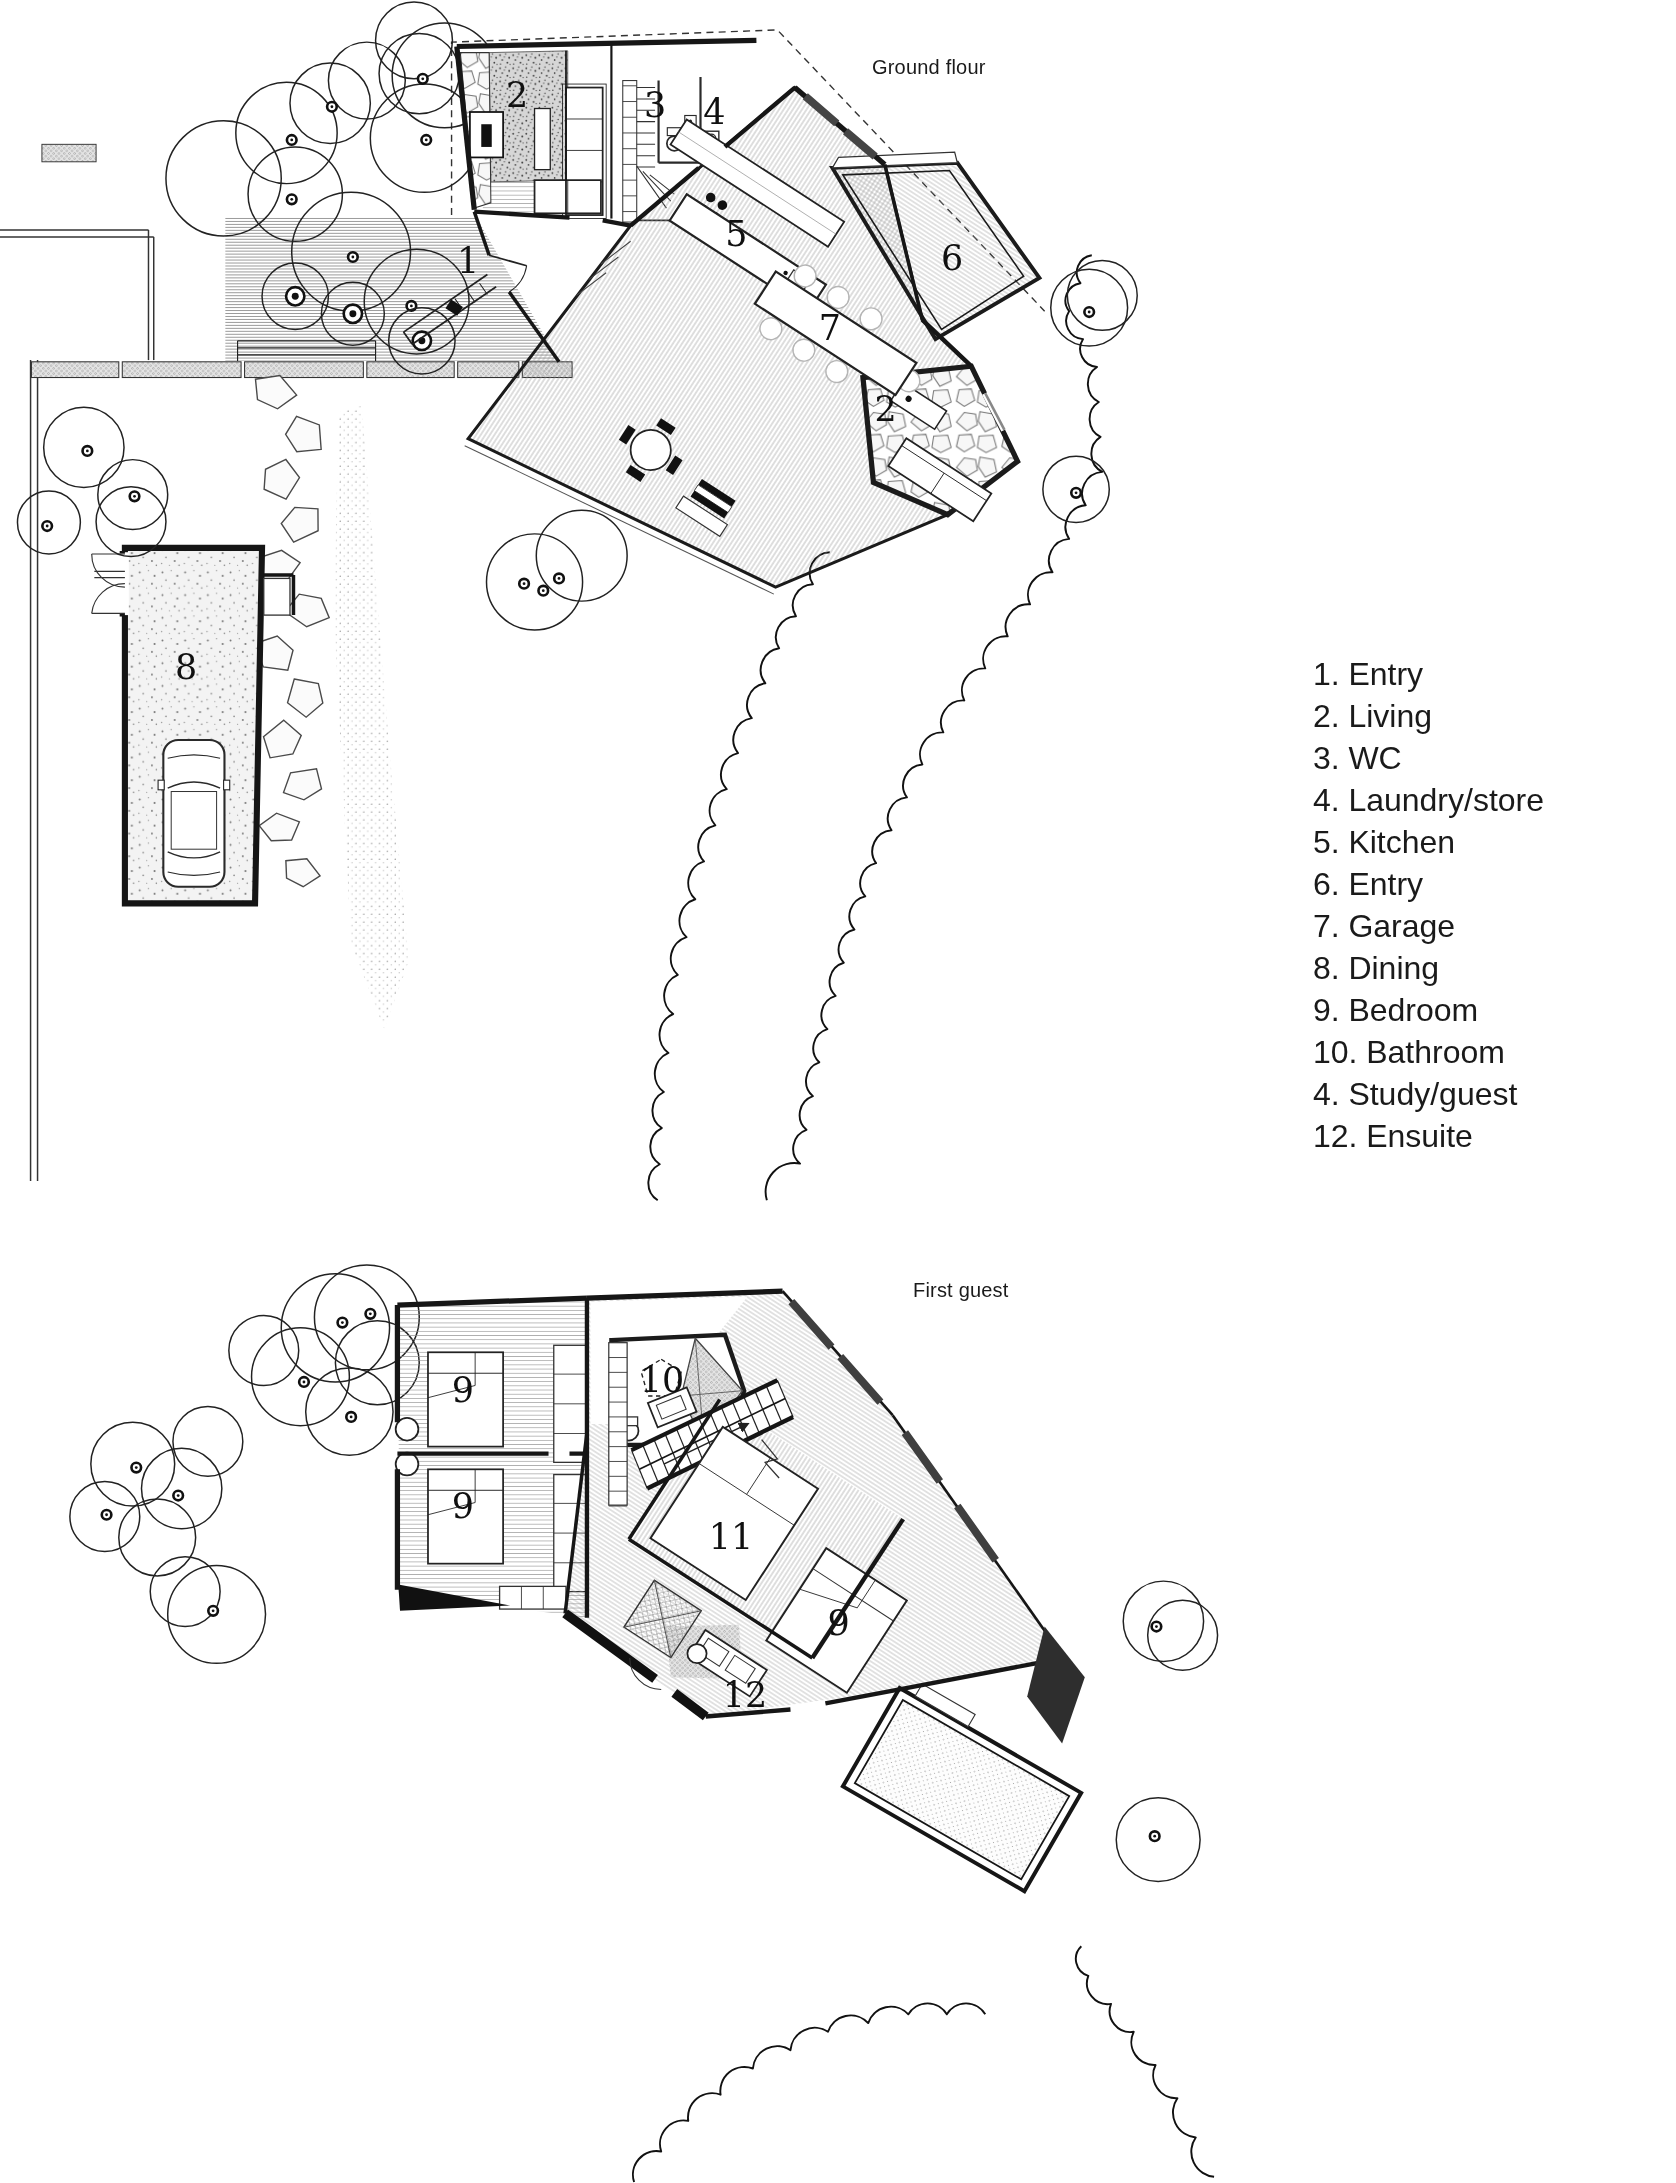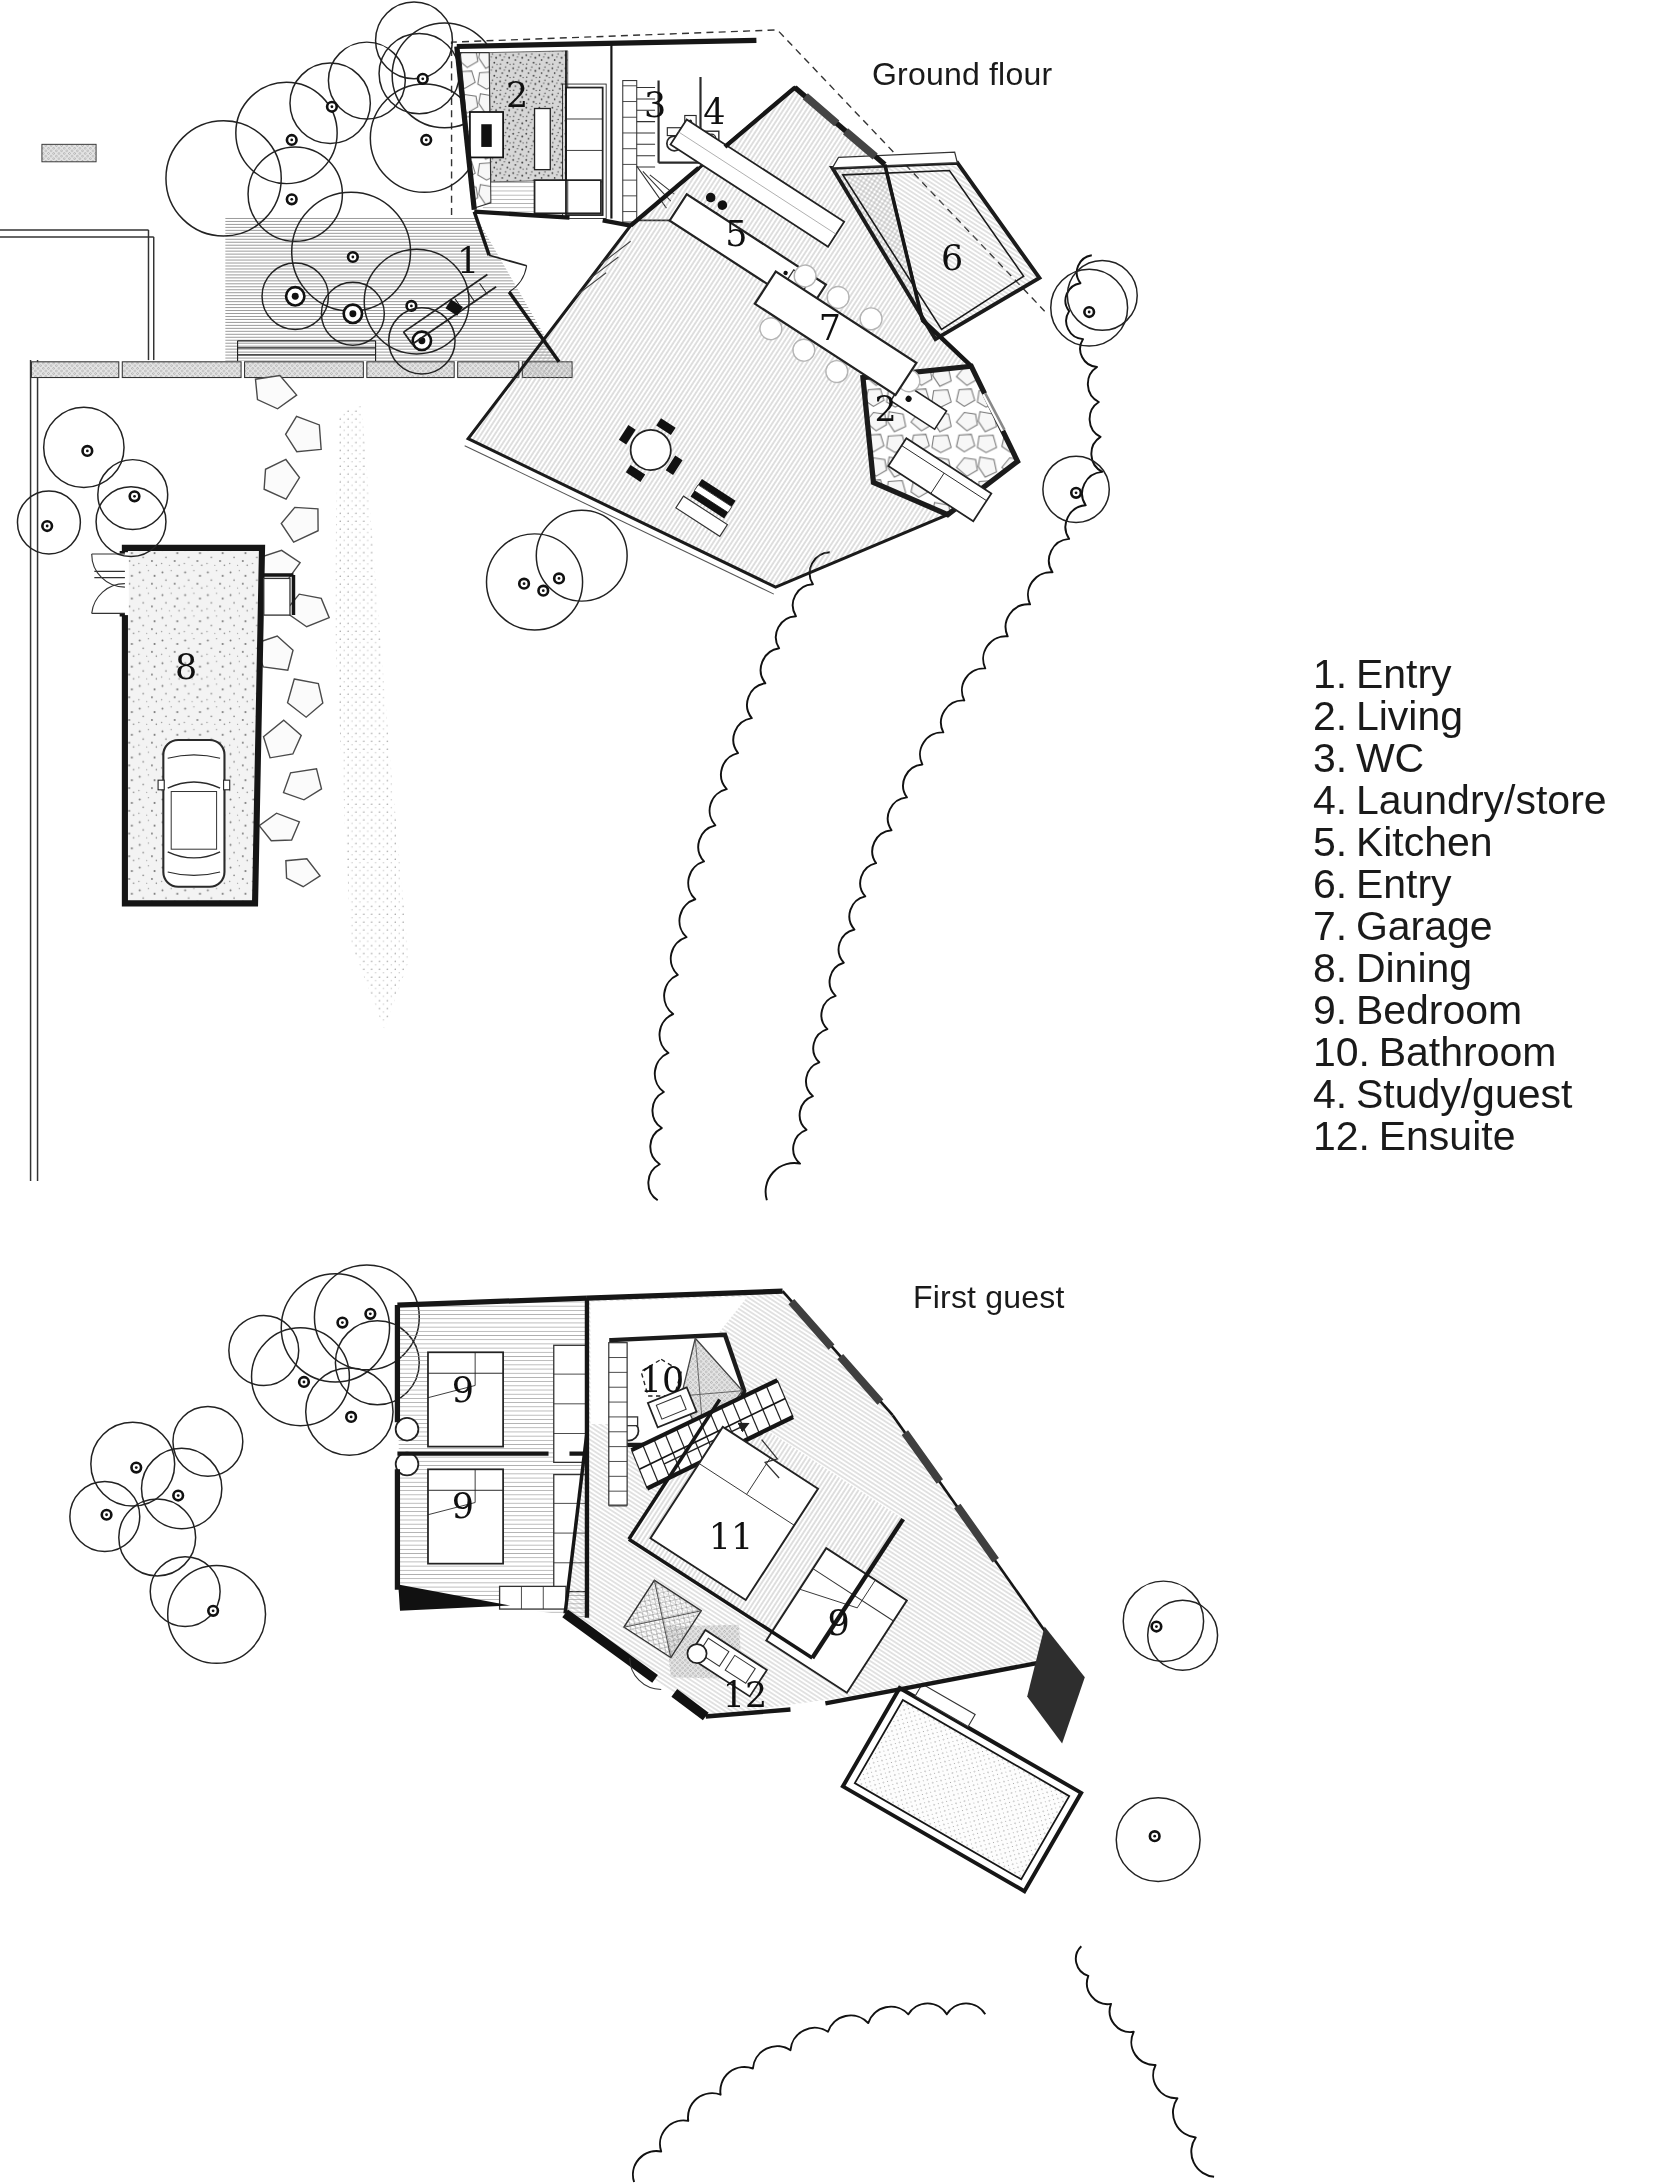--- a/index.html
+++ b/index.html
@@ -1,22 +1,22 @@
 <!DOCTYPE html>
 <html style="font-size:14px"><head>
 <meta charset="utf-8">
 <style>
   html,body{margin:0;padding:0}
   body{
     width:1677px;height:2184px;position:relative;background:#fff;
     font-family:"Liberation Sans",sans-serif;color:#1a1a1a;overflow:hidden;
   }
   svg#plan{position:absolute;left:0;top:0}
-  .title{position:absolute;font-size:32px;letter-spacing:0.2px;white-space:nowrap}
-  .legend{position:absolute;font-size:41px;line-height:42px;white-space:nowrap}
+  .title{position:absolute;font-size:20px;letter-spacing:0.2px;white-space:nowrap}
+  .legend{position:absolute;font-size:32px;line-height:42px;white-space:nowrap}
   .legend .ll{margin-left:8.7px}
   .rnum{font-family:"DejaVu Serif","Liberation Serif",serif;font-size:40px;fill:#101010;text-anchor:middle}
 </style>
 </head>
 <body>
 
 <svg id="plan" viewBox="0 0 1920 2500" width="1677" height="2184">
   <defs>
     <pattern id="hatchH" width="4" height="3.4" patternUnits="userSpaceOnUse">
         <path d="M0 1.7H4" stroke="#6f6f6f" stroke-width="0.75"></path>

